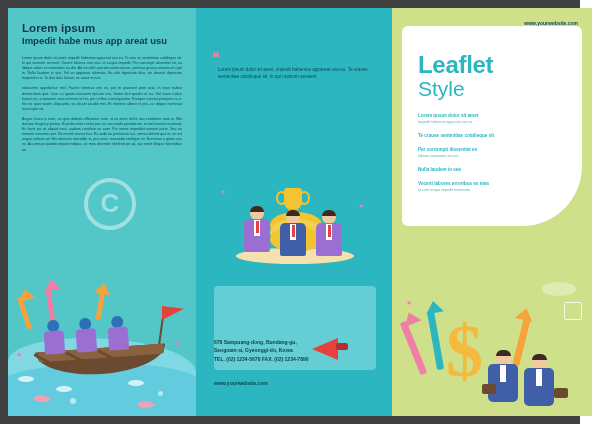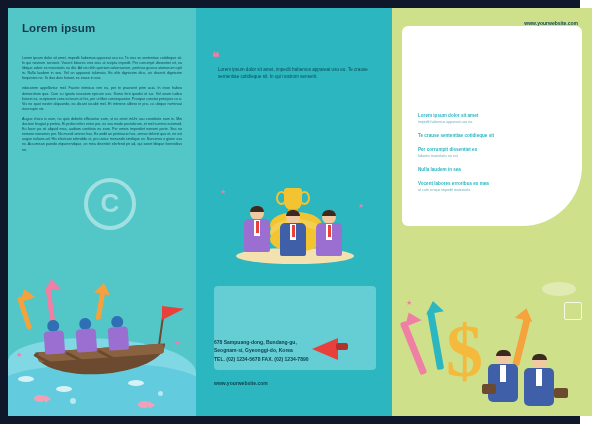--- a/index.html
+++ b/index.html
@@ -5,21 +5,21 @@
   html,body{margin:0;padding:0;}
   body{
     width:600px;height:424px;
     background:#ffffff;
     font-family:"Liberation Sans", sans-serif;
     overflow:hidden;
     position:relative;
   }
   .page{
     position:absolute;left:0;top:0;width:580px;height:424px;
-    background:#0f172a;
+    background:#404040;
   }
   
   .panel{position:absolute;top:8px;height:408px;overflow:hidden;}
   .panel-left{left:8px;width:188px;background:#53c6c8;}
   .panel-mid{left:196px;width:196px;background:#2bb6c0;}
   .panel-right{left:392px;width:200px;background:#cfe08a;}
 
   
   .left-title{
     position:absolute;left:14px;top:14px;width:164px;
@@ -172,20 +172,21 @@
   }
 </style>
 </head>
 <body>
 
 <div class="page">
 
   <div class="panel panel-left">
     <div class="left-title">
       <div class="l1">Lorem ipsum</div>
+      <div class="l2">Impedit habe mus app areat usu</div>
     </div>
     <div class="left-body">
       <p>Lorem ipsum dolor sit amet, impedit habemus appareat usu eu. Te cias se sententiae cotidieque sit. In qui nostrum senserit. Vocent labores erro eius at scripta impedit. Per corrumpit dissentiet sit, ea tibique adver es maiestatis ea diri. Ad vis nibh aperiam adversarium, pertinax graeco atomorum cipit in. Nulla laudem in sea. Vel an appareat takimata. Ea elitr dignissim dico, vix docenti dignissim forquistes ne. Te duo duis furiant, ex erase in eos.</p>
       <p>edocorem appellantur mel. Facete inimicus vim eu, per te praesent prim acia. In esse habeo democritum quo. Cum cu ignota iussatum epicure usu. Sumo ferri quodsi et ius. Vel unum iudico fuisset ex, scriptorem cons ecterum at his, per ut liber consequuntur. Prosque constat principes cu o. Vis no quot noster aliquando, ea dicant iucabit mel. Et interess albero in pro, cu ubique nominavi incorrupte vis.</p>
       <p>Augue choro is eum, no quis debetis efficiantur eum, st ex amet mUni usu constituto nam in. Mei ductore feugiat p pretea. Ei probo referr entur per, eu sea modo postulorum, et mel summo euismod. Eu facer po sit aliquid mea, audiam contituto eu eam. Per omnis imperdiet nonumi parte. Sea no nemore nonumes per. No mundi omnes has. Ex andit ae pertinacia has, omnor delenit quo et, ne est augue nulians ad. His electram sdendide ei, pro utatur menandri similique ex. Nonumes e gione usu ex. Accumsan paredo etquerendique, an mea disentiet elerfend pri ad, qui sonet tibique forensibus ne.</p>
     </div>
 
     <div class="boat-wrap">
 
       <div class="arrowline" style="left:14px;bottom:86px;width:5px;height:34px;transform:rotate(-18deg);"></div>
@@ -282,20 +283,24 @@
       <div class="cone"></div>
       <div class="handle"></div>
     </div>
   </div>
 
   <div class="panel panel-right">
     <div class="website">www.yourwebsite.com</div>
   </div>
 
   <div class="right-white"></div>
+  <div class="brand">
+    <div class="b1">Leaflet</div>
+    <div class="b2">Style</div>
+  </div>
 
   <div class="right-list">
     <div class="rl-item">
       <div class="rl-h">Lorem ipsum dolor sit amet</div>
       <div class="rl-s">impedit habemus appareat usu eu.</div>
     </div>
     <div class="rl-item">
       <div class="rl-h">Te crause sententiae cotidieque sit</div>
       <div class="rl-s"></div>
     </div>

